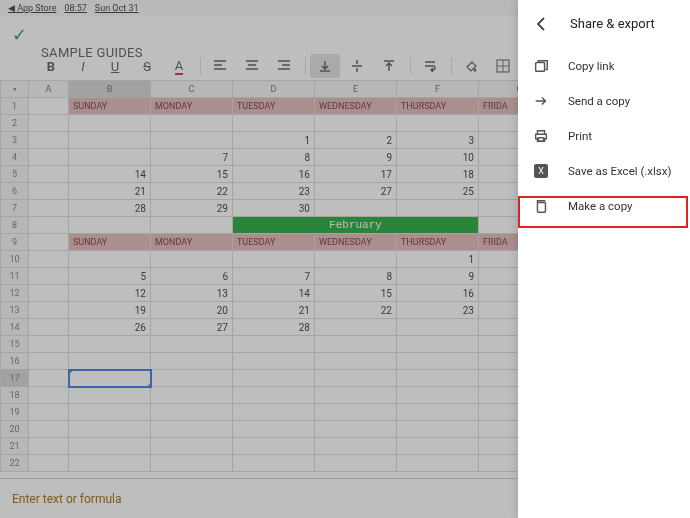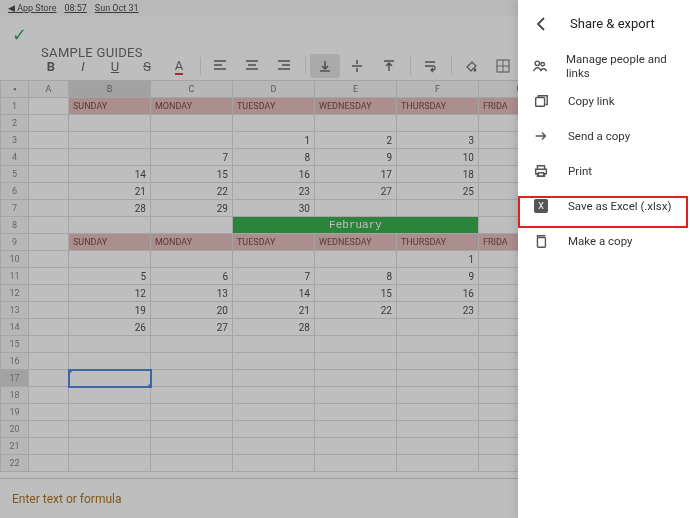--- a/index.html
+++ b/index.html
@@ -387,30 +387,20 @@
     <span class="back-btn">
       <svg width="18" height="18" viewBox="0 0 18 18">
           <path d="M11 3 L5 9 L11 15" stroke="#444" stroke-width="1.8" fill="none"></path>
         </svg>
     </span>
     <span class="panel-title">Share &amp; export</span>
   </div>
   <div class="menu-item">
     <span class="mi-icon">
         <svg viewBox="0 0 18 18">
-          <circle cx="6" cy="6" r="2.5"></circle>
-          <circle cx="12" cy="7" r="2"></circle>
-          <path d="M2 15c0-2 2-4 4-4s4 2 4 4M10 15c0-2 1-3 3-3s3 1 3 3"></path>
-        </svg>
-      </span>
-    <span>Manage people and links</span>
-  </div>
-  <div class="menu-item">
-    <span class="mi-icon">
-        <svg viewBox="0 0 18 18">
           <rect x="3" y="5" width="10" height="10" rx="1"></rect>
           <path d="M6 5V3h10v10h-2"></path>
         </svg>
       </span>
     <span>Copy link</span>
   </div>
   <div class="menu-item">
     <span class="mi-icon">
         <svg viewBox="0 0 18 18">
           <path d="M3 9h10M10 5l4 4-4 4"></path>

